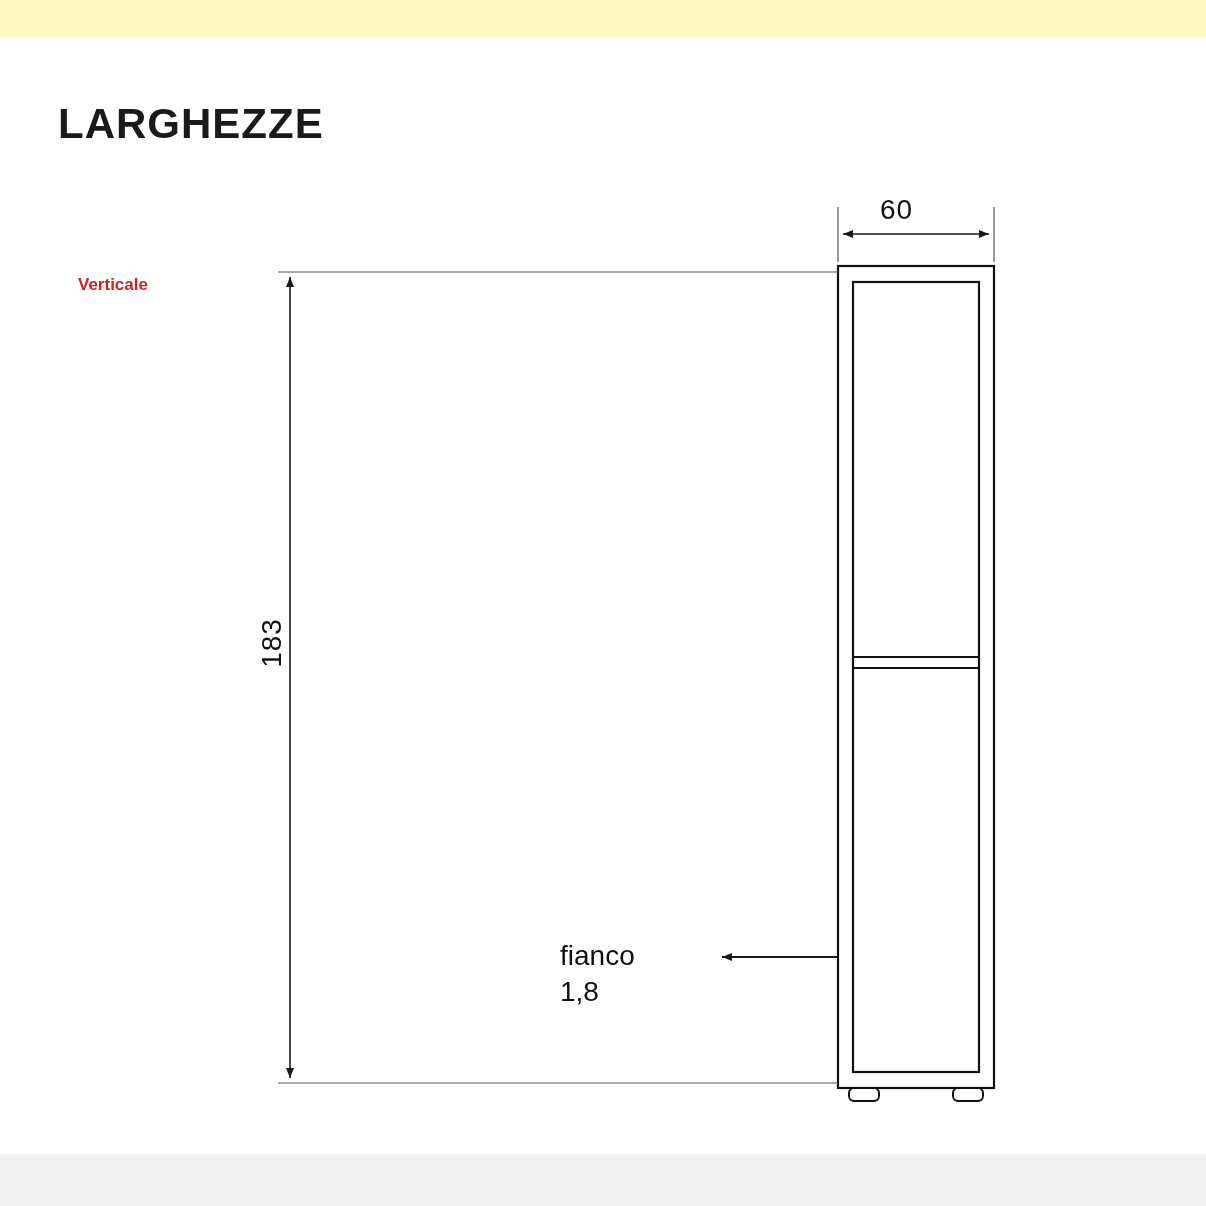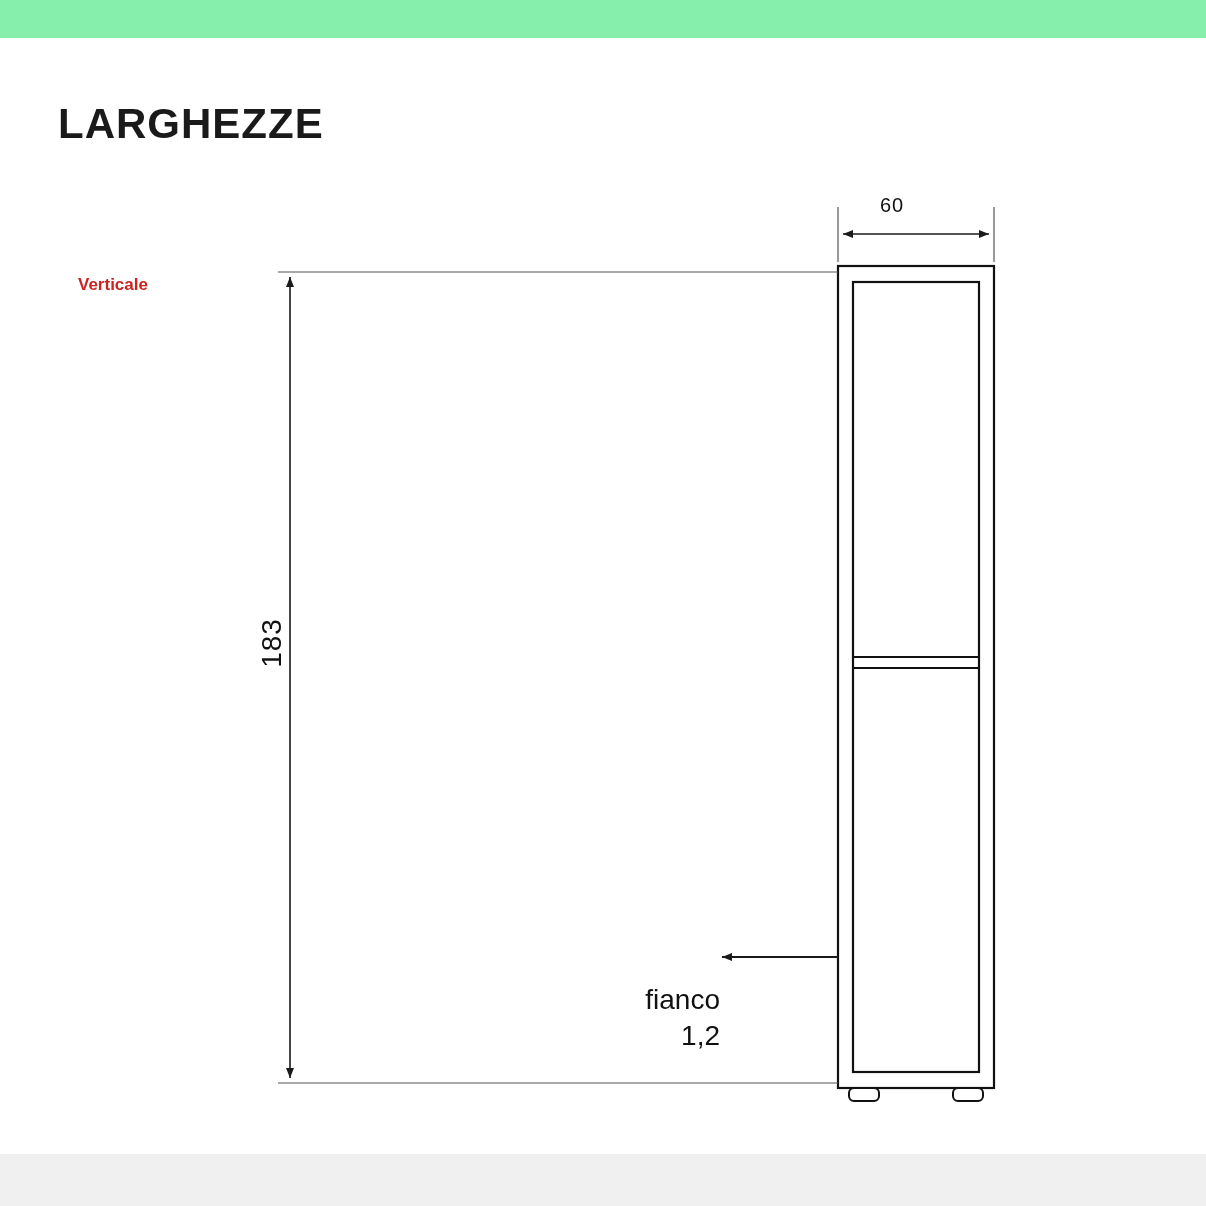--- a/index.html
+++ b/index.html
@@ -6,21 +6,21 @@
   html, body {
     margin: 0; padding: 0;
     width: 1206px; height: 1206px;
     background: #f0f0f0;
     font-family: "Liberation Sans", sans-serif;
     overflow: hidden;
   }
   #page {
     position: relative;
     width: 1206px; height: 1072px;
-    background: #86efac;
+    background: #fef9c3;
   }
   .sheet {
     position: absolute;
     left: 0; top: 38px;
     width: 1206px; height: 1116px;
     background: #ffffff;
   }
   .title {
     position: absolute;
     left: 58px; top: 100px;
@@ -45,33 +45,32 @@
     text-align: center;
     font-size: 28px;
     color: #111;
     transform: rotate(-90deg);
     transform-origin: center center;
     letter-spacing: 1px;
   }
   .dim-width-text {
     position: absolute;
     left: 880px; top: 194px;
-    font-size: 20px;
+    font-size: 28px;
     color: #111;
     letter-spacing: 1px;
   }
   .callout-text {
     position: absolute;
     left: 560px; top: 938px;
     width: 160px;
-    text-align: right;
+    text-align: left;
     font-size: 28px;
     color: #111;
     line-height: 1.28;
-    margin-top: 44px;
   }
   svg.overlay {
     position: absolute;
     left: 0; top: 0;
     width: 1206px; height: 1206px;
     pointer-events: none;
   }
 </style>
 </head>
 <body>
@@ -83,21 +82,21 @@
   <div class="title">LARGHEZZE</div>
 
   <div class="label-vertical">Verticale</div>
 
   <div class="dim-width-text">60</div>
 
   <div class="dim-height-text">183</div>
 
   <div class="callout-text">
     <span>fianco</span><br>
-    <span>1,2</span>
+    <span>1,8</span>
   </div>
 
   <svg class="overlay" viewBox="0 0 1206 1206">
     <defs>
       <marker id="arrowEnd" markerWidth="12" markerHeight="12" refX="10" refY="4" orient="auto" markerUnits="userSpaceOnUse">
         <path d="M0,0 L10,4 L0,8 z" fill="#1a1a1a"></path>
       </marker>
       <marker id="arrowStart" markerWidth="12" markerHeight="12" refX="0" refY="4" orient="auto" markerUnits="userSpaceOnUse">
         <path d="M10,0 L0,4 L10,8 z" fill="#1a1a1a"></path>
       </marker>

